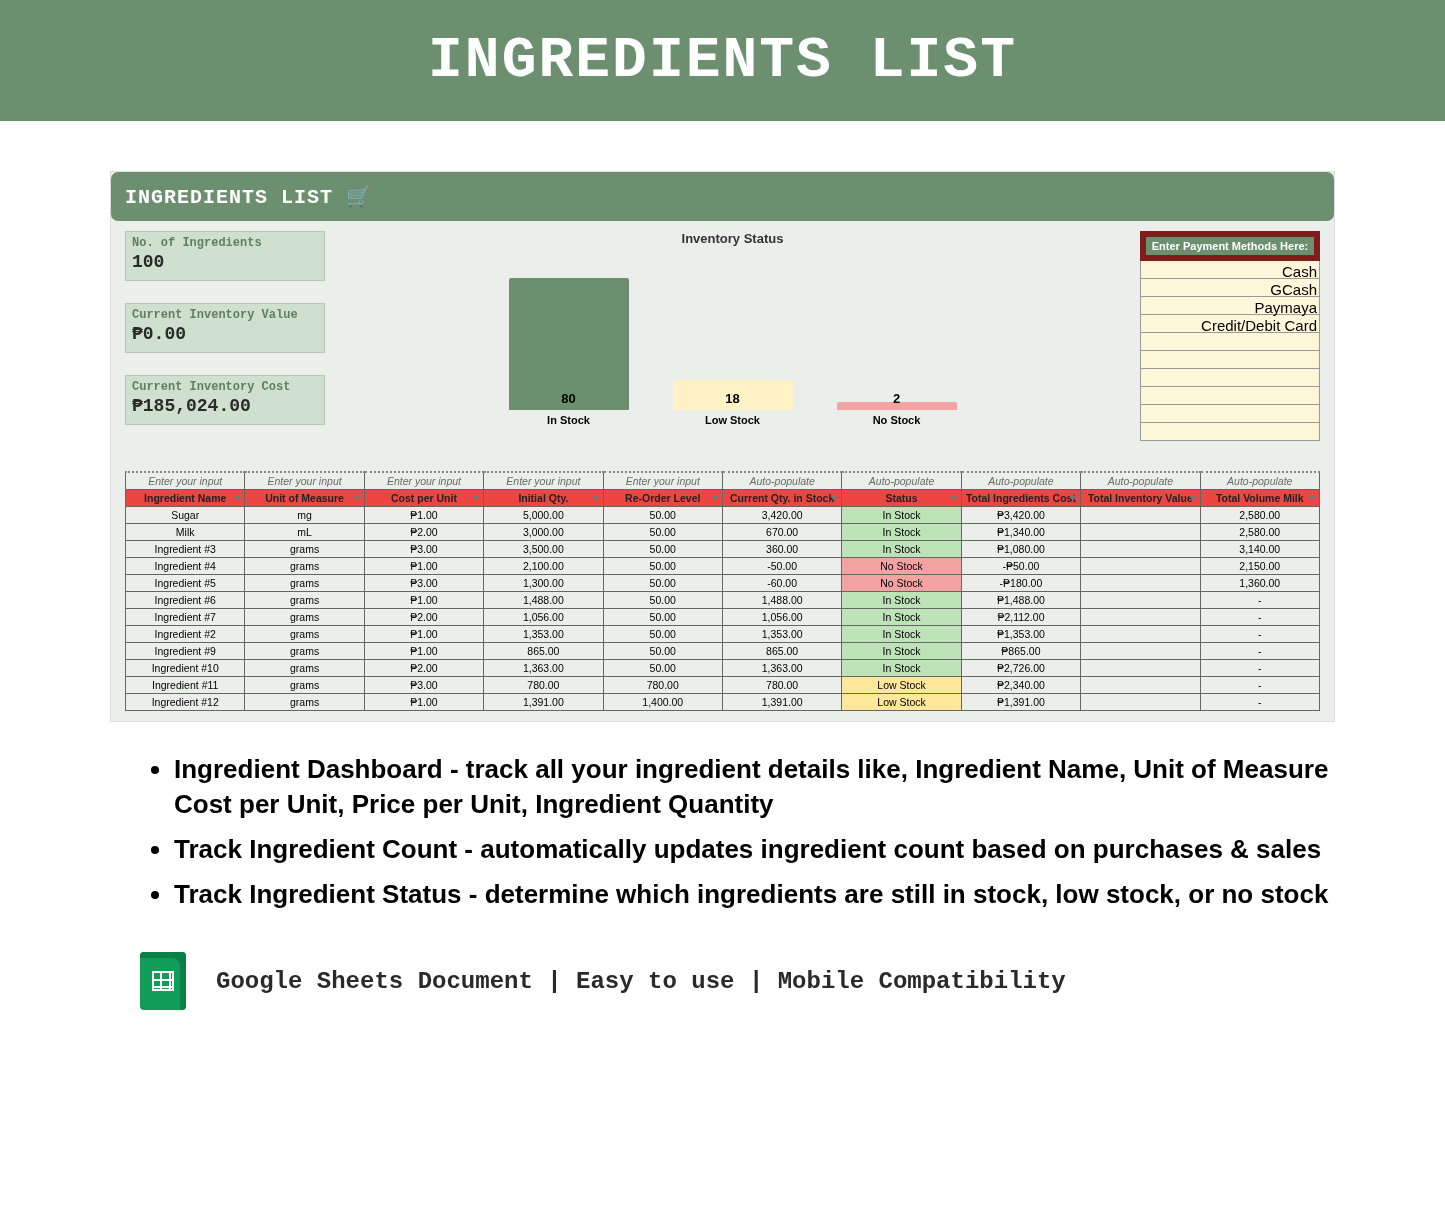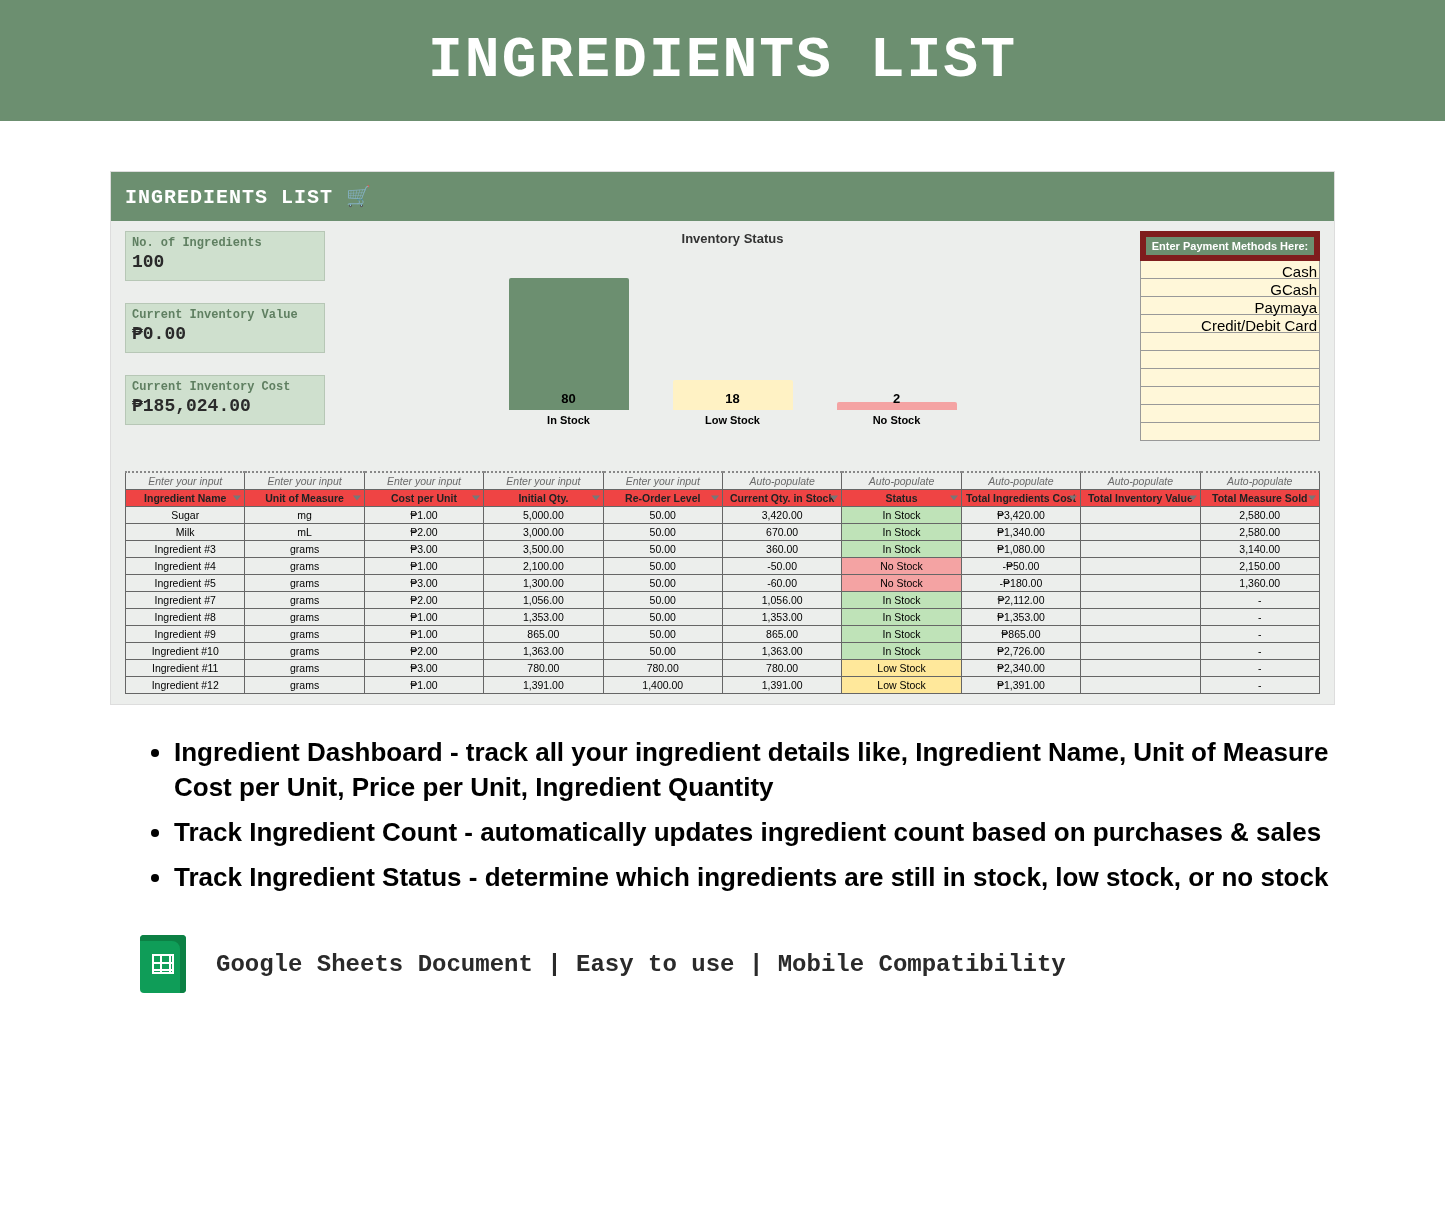--- a/index.html
+++ b/index.html
@@ -27,20 +27,21 @@
     padding: 0 0 6px 0;
     font-size: 12px;
   }
   .dash-title {
     background: #6c8f70;
     color: #fff;
     padding: 12px 14px;
     font-weight: 700;
     font-size: 20px;
     letter-spacing: 1px;
+    border-radius: 7px;
   }
   .dash-body {
     display: flex;
     align-items: stretch;
     padding: 10px 14px 0 14px;
     gap: 16px;
   }
   
   .kpi-col { width: 200px; display: flex; flex-direction: column; gap: 22px; }
   .kpi {
@@ -210,21 +211,21 @@
             <tr id="head-row">
               <th><span>Ingredient Name</span><span class="filter"></span></th>
               <th><span>Unit of Measure</span><span class="filter"></span></th>
               <th><span>Cost per Unit</span><span class="filter"></span></th>
               <th><span>Initial Qty.</span><span class="filter"></span></th>
               <th><span>Re-Order Level</span><span class="filter"></span></th>
               <th><span>Current Qty. in Stock</span><span class="filter"></span></th>
               <th><span>Status</span><span class="filter"></span></th>
               <th><span>Total Ingredients Cost</span><span class="filter"></span></th>
               <th><span>Total Inventory Value</span><span class="filter"></span></th>
-              <th><span>Total Measure Sold</span><span class="filter"></span></th>
+              <th><span>Total Volume Milk</span><span class="filter"></span></th>
             </tr>
           </thead>
         <tbody id="data-body">
             <tr>
               <td>Sugar</td>
               <td>mg</td>
               <td>₱1.00</td>
               <td>5,000.00</td>
               <td>50.00</td>
               <td>3,420.00</td>
@@ -275,33 +276,45 @@
               <td>₱3.00</td>
               <td>1,300.00</td>
               <td>50.00</td>
               <td>-60.00</td>
               <td class="status-no">No Stock</td>
               <td>-₱180.00</td>
               <td></td>
               <td>1,360.00</td>
             </tr>
             <tr>
+              <td>Ingredient #6</td>
+              <td>grams</td>
+              <td>₱1.00</td>
+              <td>1,488.00</td>
+              <td>50.00</td>
+              <td>1,488.00</td>
+              <td class="status-in">In Stock</td>
+              <td>₱1,488.00</td>
+              <td></td>
+              <td>-</td>
+            </tr>
+            <tr>
               <td>Ingredient #7</td>
               <td>grams</td>
               <td>₱2.00</td>
               <td>1,056.00</td>
               <td>50.00</td>
               <td>1,056.00</td>
               <td class="status-in">In Stock</td>
               <td>₱2,112.00</td>
               <td></td>
               <td>-</td>
             </tr>
             <tr>
-              <td>Ingredient #8</td>
+              <td>Ingredient #2</td>
               <td>grams</td>
               <td>₱1.00</td>
               <td>1,353.00</td>
               <td>50.00</td>
               <td>1,353.00</td>
               <td class="status-in">In Stock</td>
               <td>₱1,353.00</td>
               <td></td>
               <td>-</td>
             </tr>

